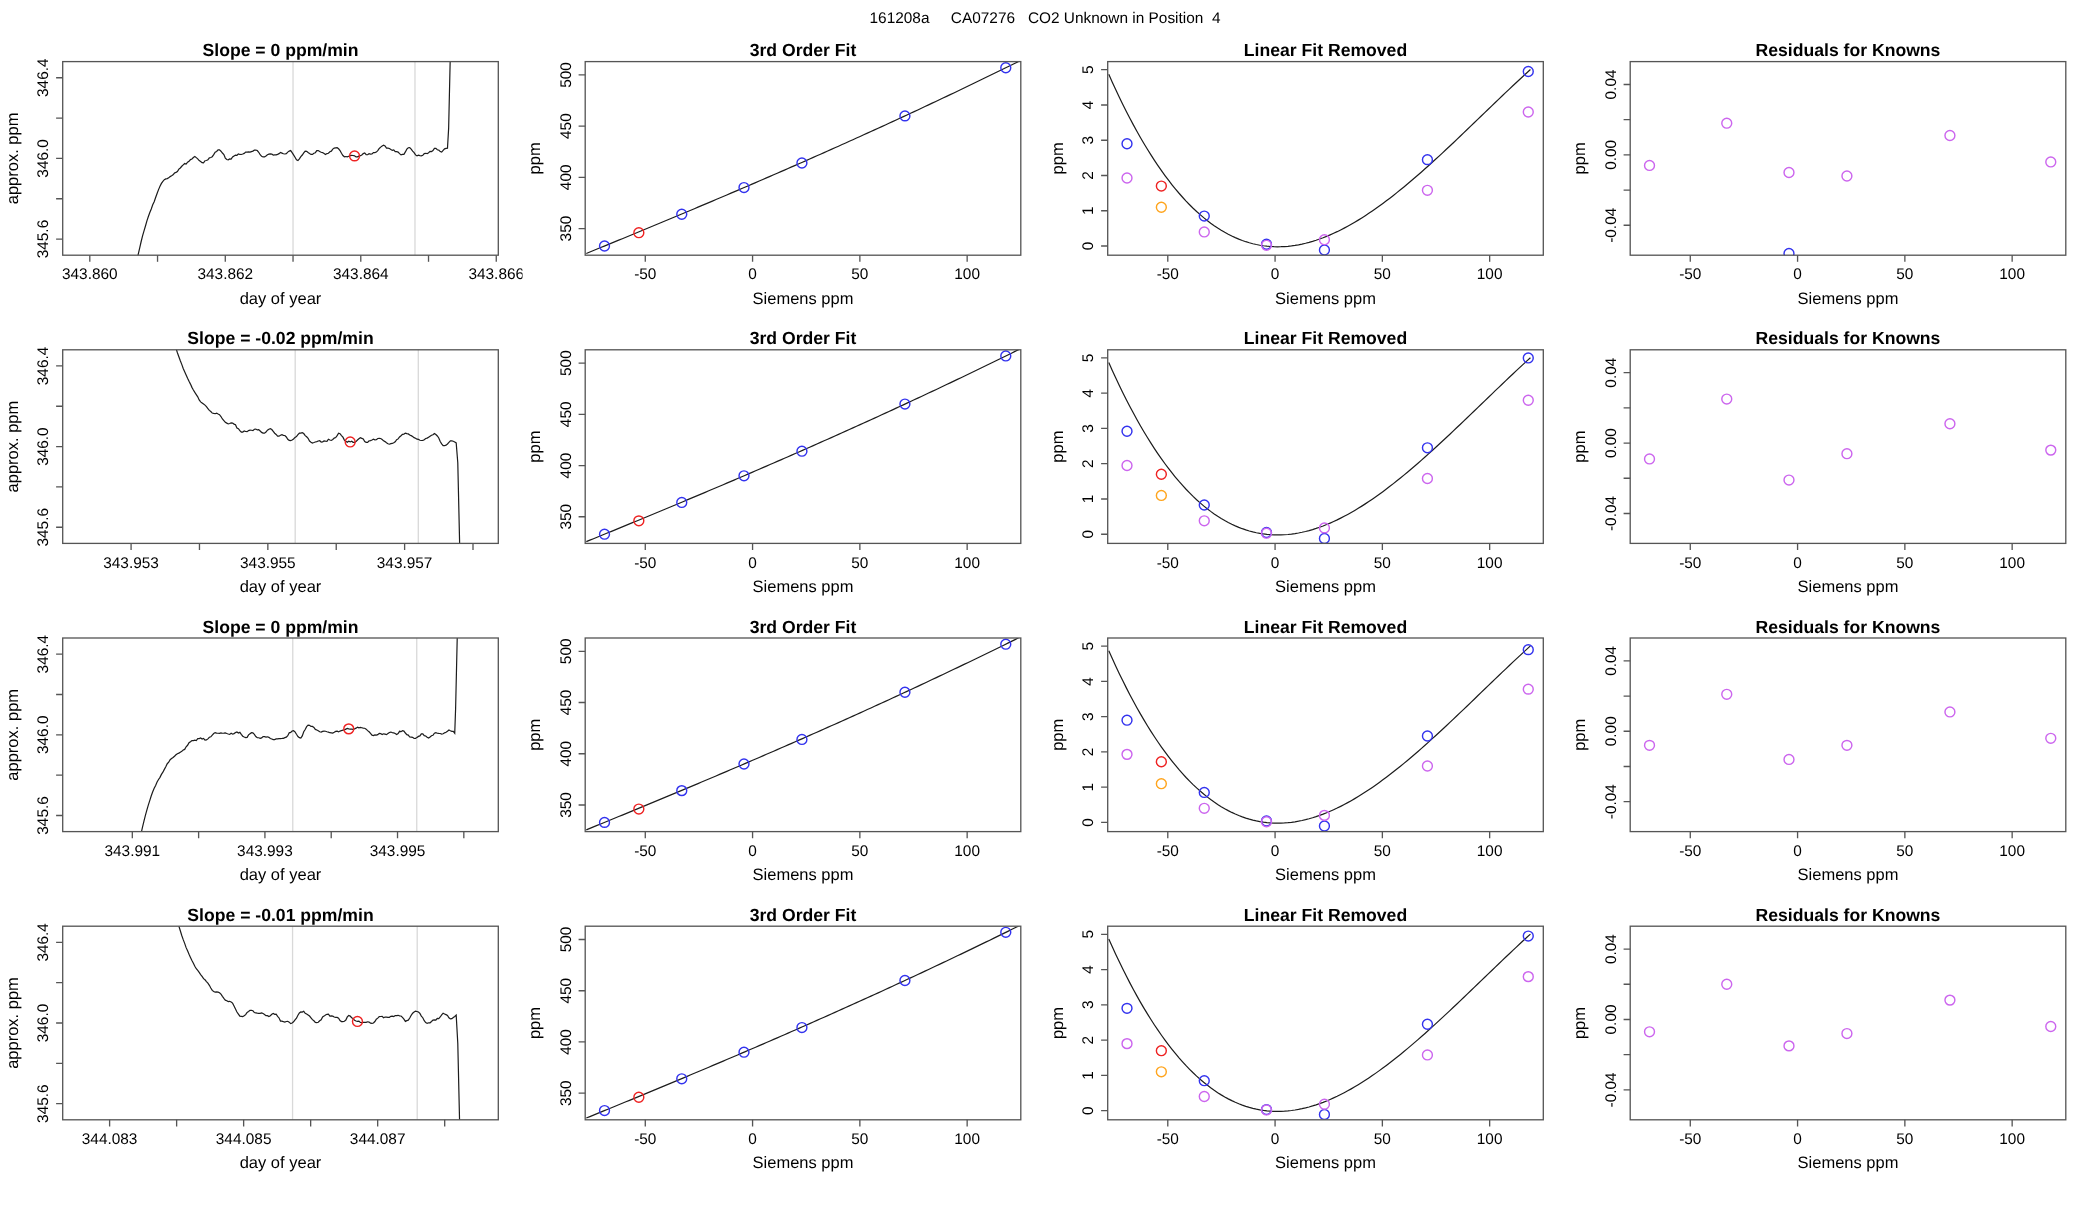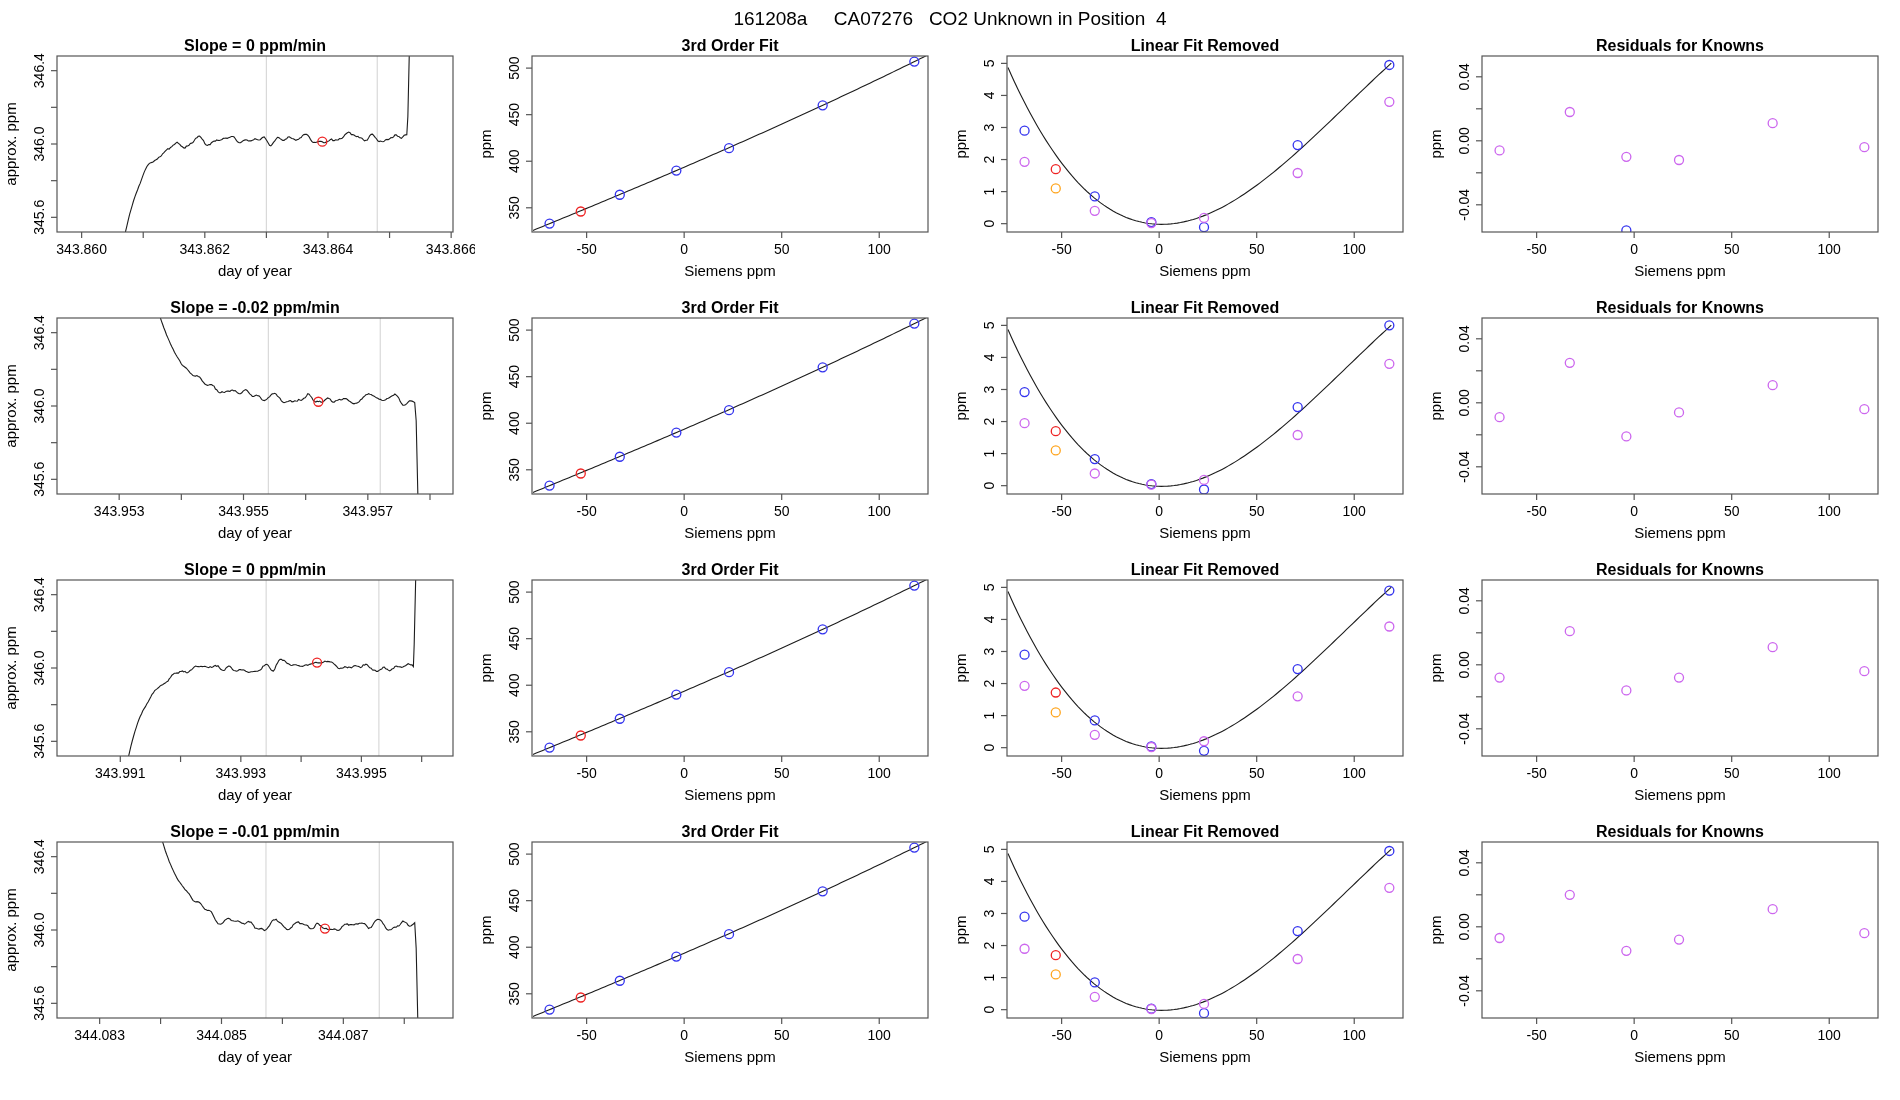--- a/index.html
+++ b/index.html
@@ -1,17 +1,17 @@
 <!DOCTYPE html>
 <html><head>
 <meta charset="utf-8">
 <style>
   html,body{margin:0;padding:0;background:#ffffff;}
   body{width:1900px;height:1100px;overflow:hidden;font-family:"Liberation Sans",sans-serif;}
-  .main-title{width:1900px;height:30px;padding-top:8px;text-align:center;font-size:19px;color:#000;white-space:pre;}
+  .main-title{width:1900px;height:30px;padding-top:8px;text-align:center;font-size:14px;color:#000;white-space:pre;}
   .grid{display:grid;grid-template-columns:repeat(4,475px);grid-auto-rows:262px;width:1900px;}
   figure.panel{margin:0;padding:0;width:475px;height:262px;}
   svg text{font-family:"Liberation Sans",sans-serif;}
 </style>
 </head>
 <body>
 
 <div class="main-title">161208a     CA07276   CO2 Unknown in Position  4</div>
 <div class="grid" id="panel-grid">
     <figure class="panel"><svg viewBox="0 0 475 262" width="475" height="262">

